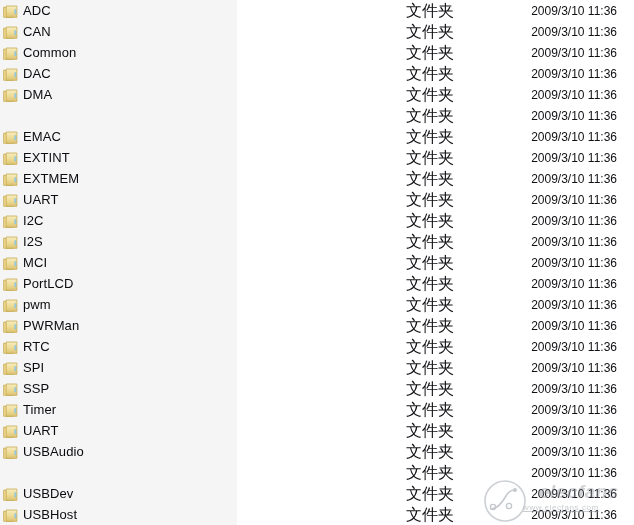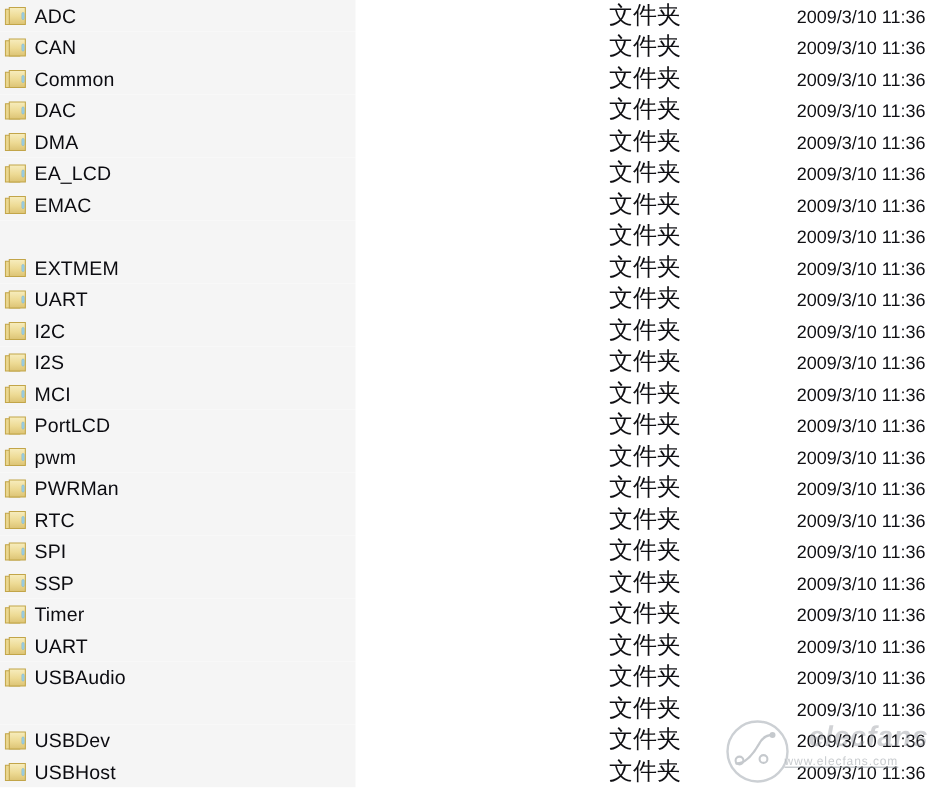--- a/index.html
+++ b/index.html
@@ -279,39 +279,20 @@
       </div>
       <div class="type-cell">
         <span>文件夹</span>
       </div>
       <div class="date-cell">
         <span>2009/3/10 11:36</span>
       </div>
     </div>
     <div class="row">
       <div class="name-pane"></div>
-      <div class="name-cell">
-        <span class="folder-icon"><svg viewBox="0 0 15 13" width="15" height="13" aria-hidden="true">
-            <defs>
-              <linearGradient id="fg" x1="0" y1="0" x2="0" y2="1">
-                <stop offset="0" stop-color="#f7edbe"></stop>
-                <stop offset="0.55" stop-color="#edda94"></stop>
-                <stop offset="1" stop-color="#dcc374"></stop>
-              </linearGradient>
-              <linearGradient id="fb" x1="0" y1="0" x2="1" y2="0">
-                <stop offset="0" stop-color="#e9d386"></stop>
-                <stop offset="1" stop-color="#f6ecc2"></stop>
-              </linearGradient>
-            </defs>
-            <path d="M0.6 2.2 L4.6 2.2 L5.9 3.4 L10.2 3.4 L10.2 12.3 L0.6 12.3 Z" fill="url(#fb)" stroke="#c2a549" stroke-width="0.7"></path>
-            <path d="M3.2 1.0 L13.9 1.0 L13.9 12.3 L3.2 12.3 Z" fill="url(#fg)" stroke="#c2a549" stroke-width="0.7"></path>
-            <rect x="11.6" y="4.4" width="1.5" height="4.6" rx="0.6" fill="#9fd2e6" stroke="#7fb6cd" stroke-width="0.4"></rect>
-          </svg></span>
-        <span class="name-text">EA_LCD</span>
-      </div>
       <div class="type-cell">
         <span>文件夹</span>
       </div>
       <div class="date-cell">
         <span>2009/3/10 11:36</span>
       </div>
     </div>
     <div class="row">
       <div class="name-pane"></div>
       <div class="name-cell">
@@ -335,20 +316,39 @@
       </div>
       <div class="type-cell">
         <span>文件夹</span>
       </div>
       <div class="date-cell">
         <span>2009/3/10 11:36</span>
       </div>
     </div>
     <div class="row">
       <div class="name-pane"></div>
+      <div class="name-cell">
+        <span class="folder-icon"><svg viewBox="0 0 15 13" width="15" height="13" aria-hidden="true">
+            <defs>
+              <linearGradient id="fg" x1="0" y1="0" x2="0" y2="1">
+                <stop offset="0" stop-color="#f7edbe"></stop>
+                <stop offset="0.55" stop-color="#edda94"></stop>
+                <stop offset="1" stop-color="#dcc374"></stop>
+              </linearGradient>
+              <linearGradient id="fb" x1="0" y1="0" x2="1" y2="0">
+                <stop offset="0" stop-color="#e9d386"></stop>
+                <stop offset="1" stop-color="#f6ecc2"></stop>
+              </linearGradient>
+            </defs>
+            <path d="M0.6 2.2 L4.6 2.2 L5.9 3.4 L10.2 3.4 L10.2 12.3 L0.6 12.3 Z" fill="url(#fb)" stroke="#c2a549" stroke-width="0.7"></path>
+            <path d="M3.2 1.0 L13.9 1.0 L13.9 12.3 L3.2 12.3 Z" fill="url(#fg)" stroke="#c2a549" stroke-width="0.7"></path>
+            <rect x="11.6" y="4.4" width="1.5" height="4.6" rx="0.6" fill="#9fd2e6" stroke="#7fb6cd" stroke-width="0.4"></rect>
+          </svg></span>
+        <span class="name-text">EXTINT</span>
+      </div>
       <div class="type-cell">
         <span>文件夹</span>
       </div>
       <div class="date-cell">
         <span>2009/3/10 11:36</span>
       </div>
     </div>
     <div class="row">
       <div class="name-pane"></div>
       <div class="name-cell">

